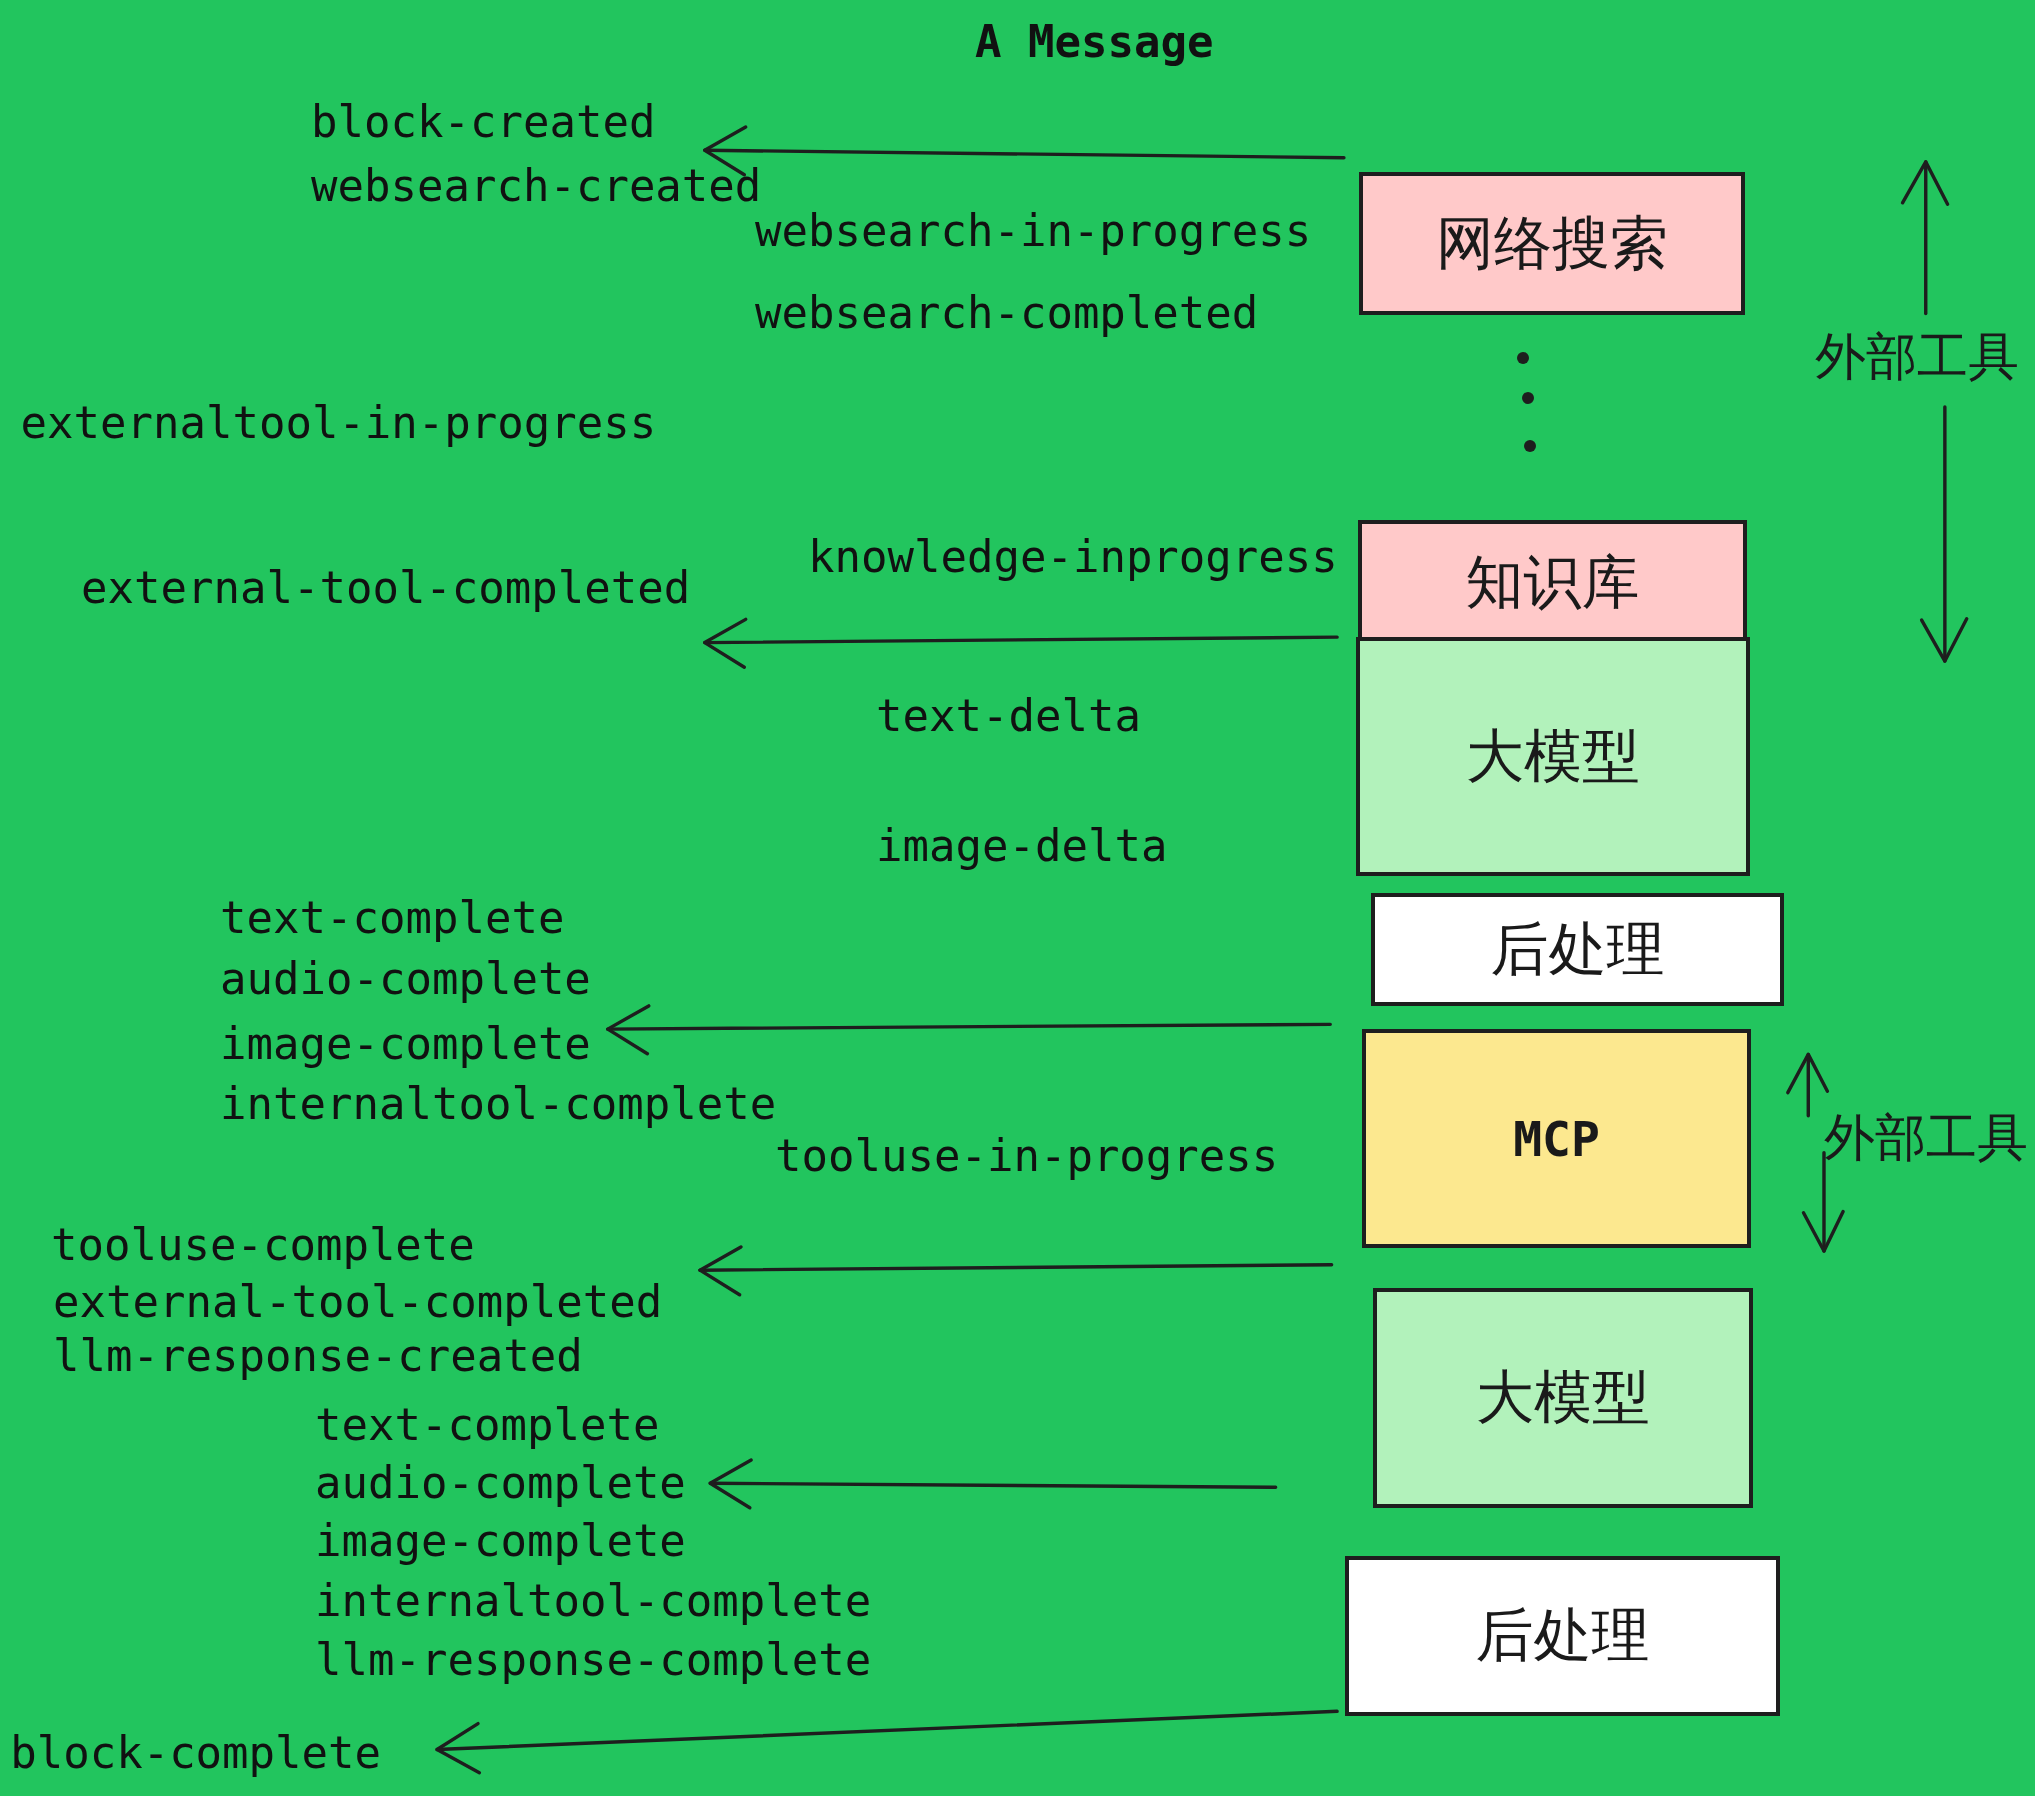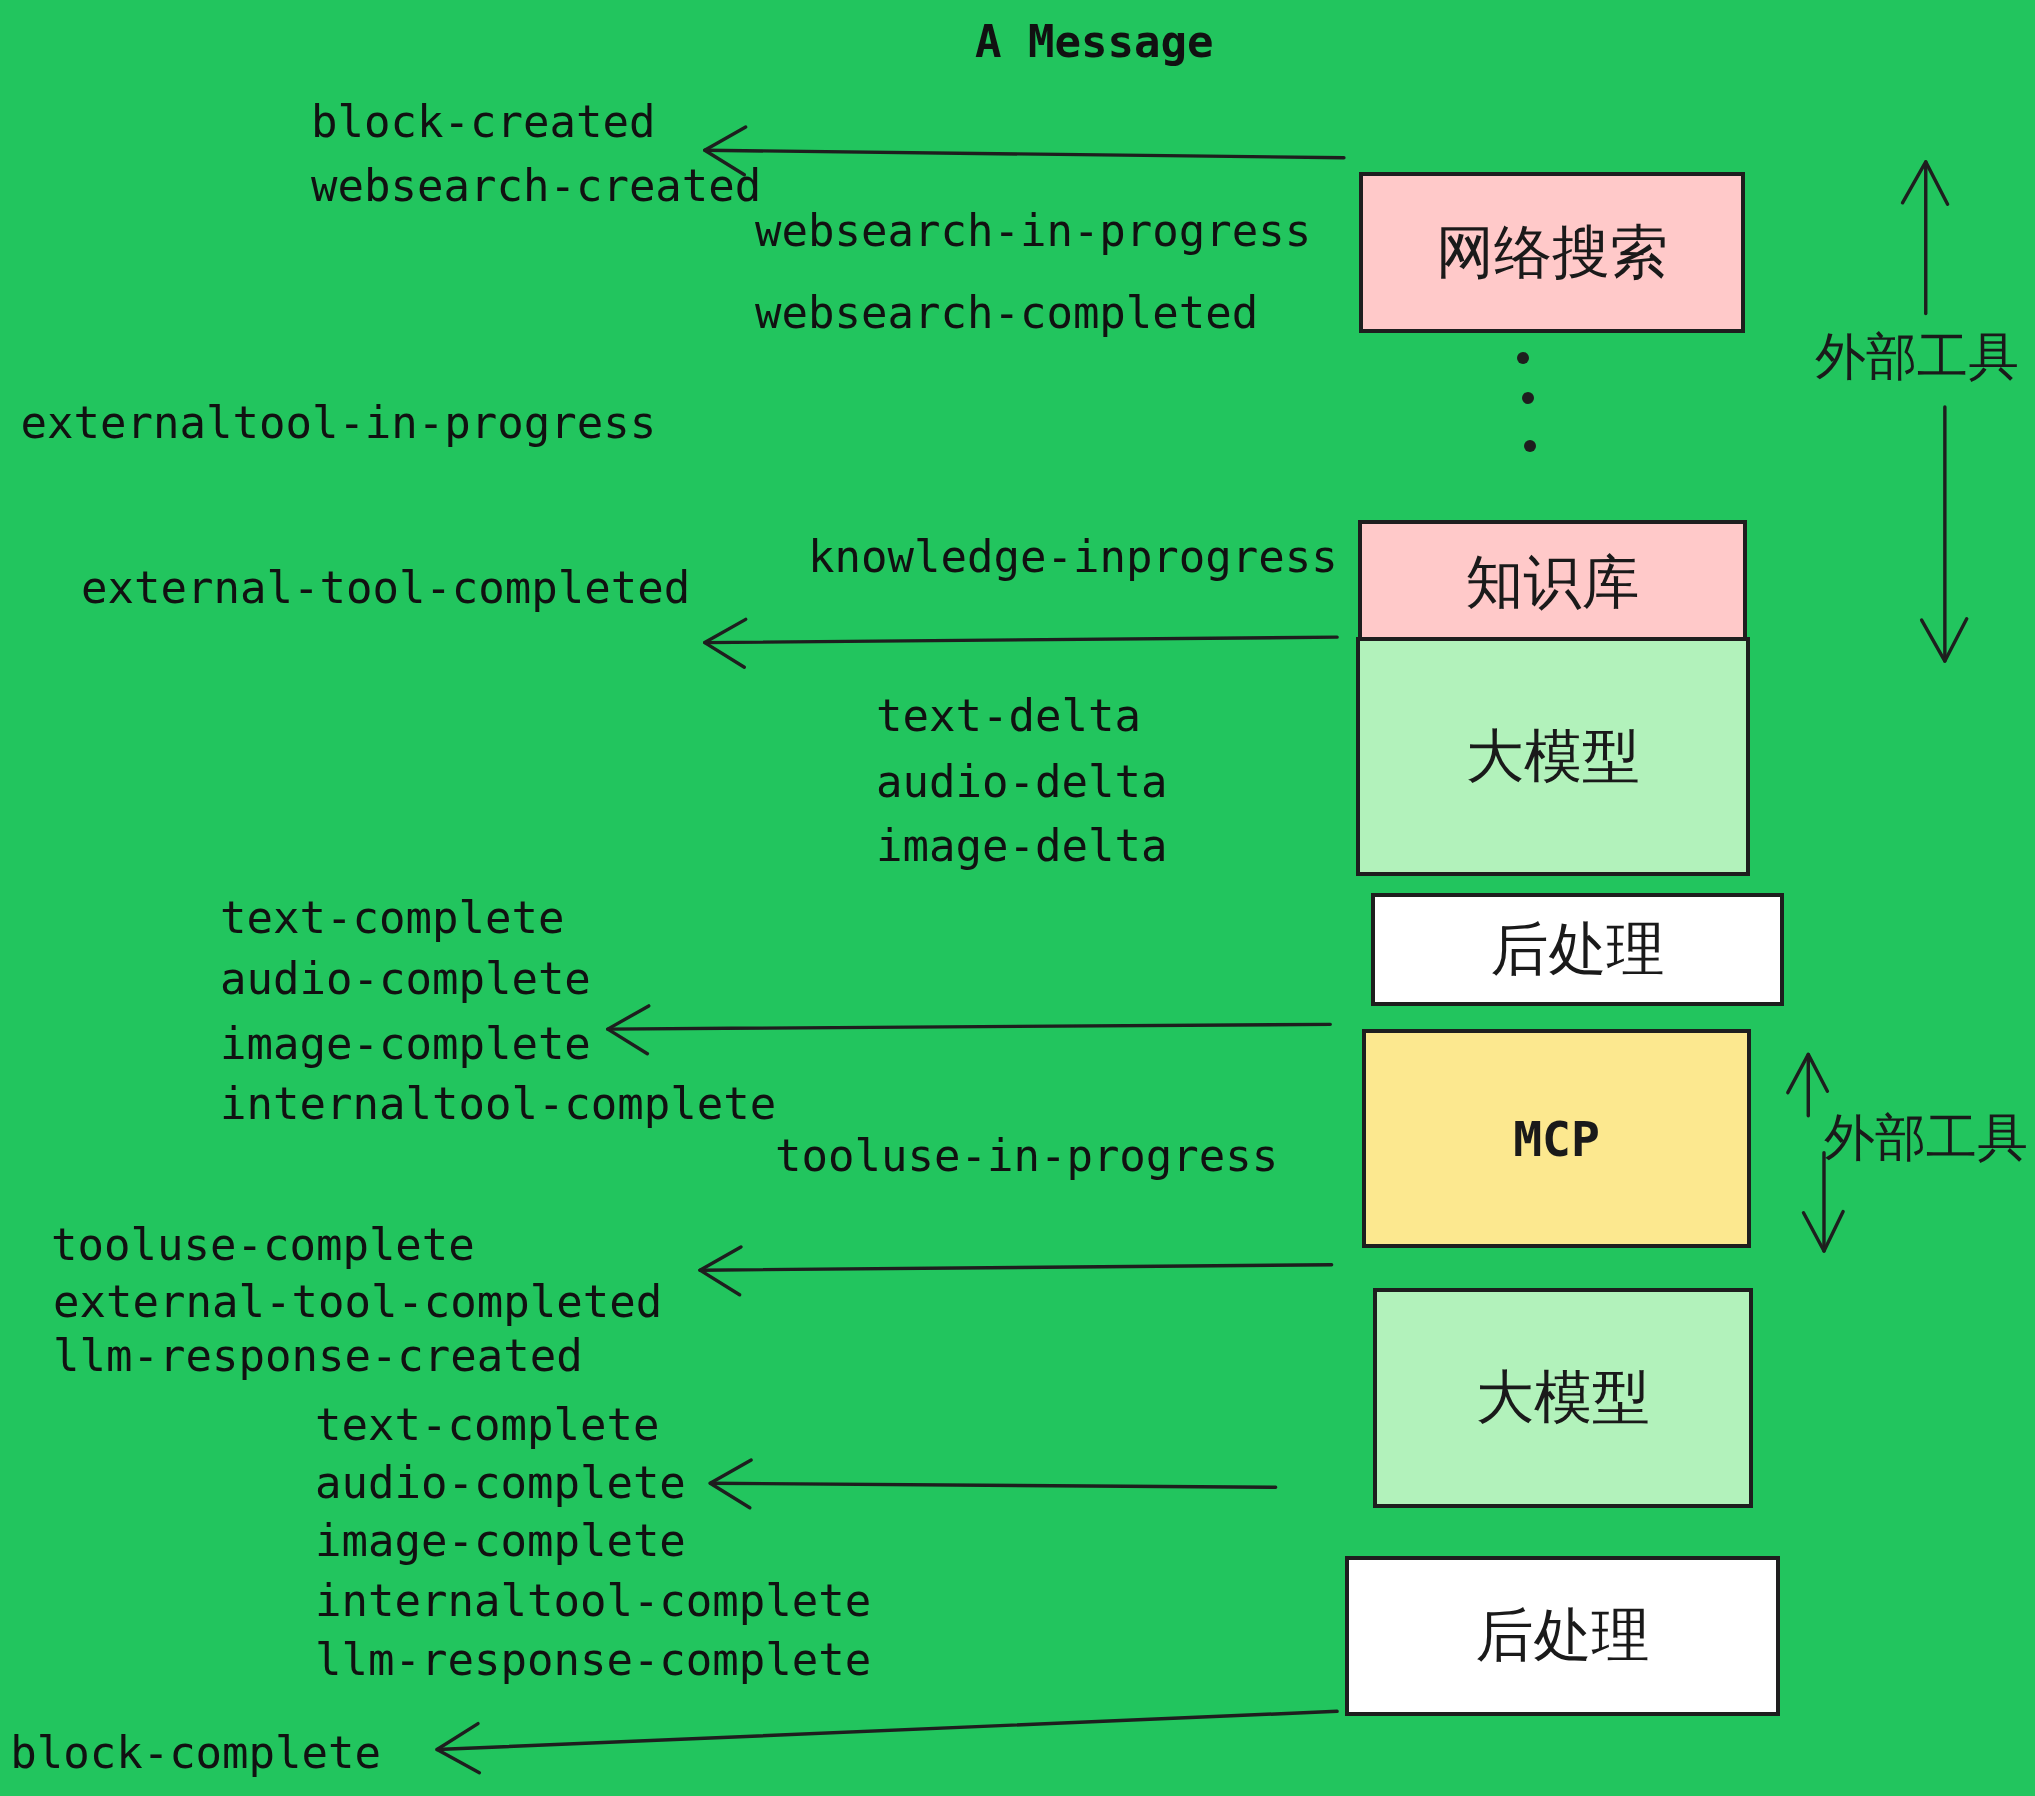--- a/index.html
+++ b/index.html
@@ -74,38 +74,37 @@
   <div class="title" style="left:975px;top:13.7px;">A Message</div>
 
   <div class="ev" style="left:311px;top:94px;">block-created</div>
   <div class="ev" style="left:311px;top:158px;">websearch-created</div>
   <div class="ev" style="left:755px;top:203px;">websearch-in-progress</div>
   <div class="ev" style="left:755px;top:285px;">websearch-completed</div>
   <div class="ev" style="left:20.5px;top:395px;">externaltool-in-progress</div>
   <div class="ev" style="left:772px;top:529px;margin-left:36px;">knowledge-inprogress</div>
   <div class="ev" style="left:81px;top:560px;">external-tool-completed</div>
   <div class="ev" style="left:876px;top:688px;">text-delta</div>
-  <div class="ev" style="left:876px;top:754px;">audio-delta</div>
   <div class="ev" style="left:876px;top:818px;">image-delta</div>
   <div class="ev" style="left:220px;top:890px;">text-complete</div>
   <div class="ev" style="left:220px;top:951px;">audio-complete</div>
   <div class="ev" style="left:220px;top:1016px;">image-complete</div>
   <div class="ev" style="left:220px;top:1076px;">internaltool-complete</div>
   <div class="ev" style="left:51px;top:1217px;">tooluse-complete</div>
   <div class="ev" style="left:775px;top:1128px;">tooluse-in-progress</div>
   <div class="ev" style="left:53px;top:1274px;">external-tool-completed</div>
   <div class="ev" style="left:53px;top:1328px;">llm-response-created</div>
   <div class="ev" style="left:315px;top:1397px;">text-complete</div>
   <div class="ev" style="left:315px;top:1455px;">audio-complete</div>
   <div class="ev" style="left:315px;top:1513px;">image-complete</div>
   <div class="ev" style="left:315px;top:1573px;">internaltool-complete</div>
   <div class="ev" style="left:315px;top:1632px;">llm-response-complete</div>
   <div class="ev" style="left:10.2px;top:1725px;">block-complete</div>
 
-  <div class="box pink" style="left:1359px;top:172px;width:386px;height:161px;">
+  <div class="box pink" style="left:1359px;top:172px;width:386px;height:143px;">
     <span class="cn">网络搜索</span>
   </div>
   <div class="box pink" style="left:1358px;top:520px;width:389px;height:126px;">
     <span class="cn">知识库</span>
   </div>
   <div class="box green" style="left:1356px;top:637px;width:394px;height:239px;">
     <span class="cn">大模型</span>
   </div>
   <div class="box white" style="left:1371px;top:893px;width:413px;height:113px;">
     <span class="cn">后处理</span>

